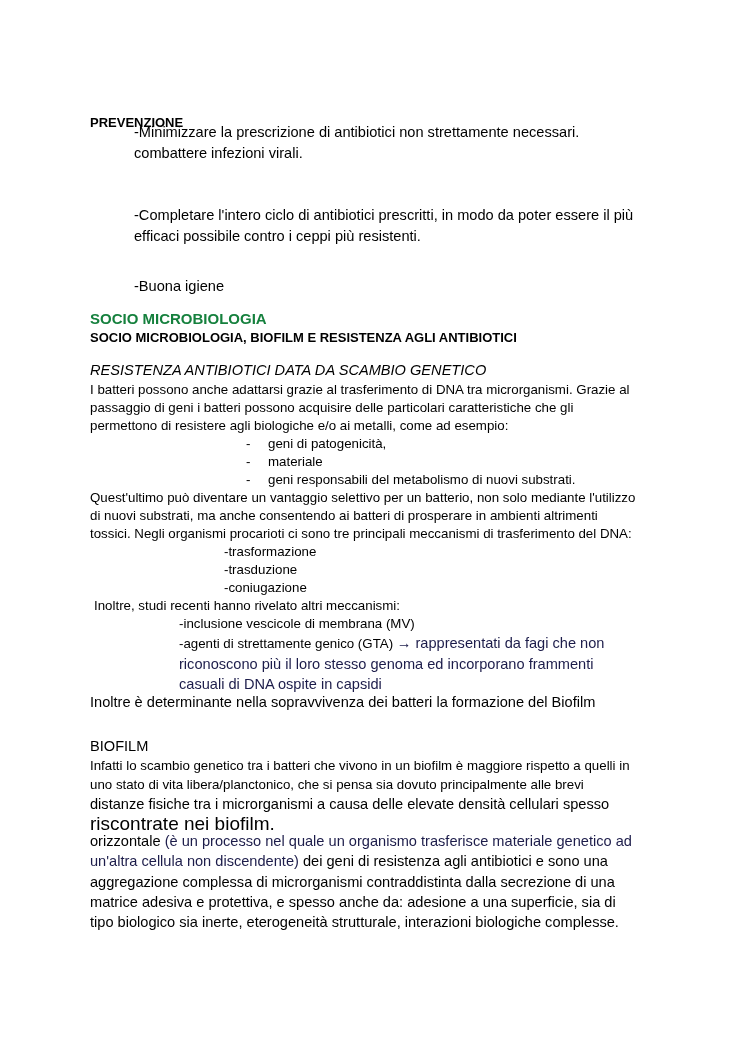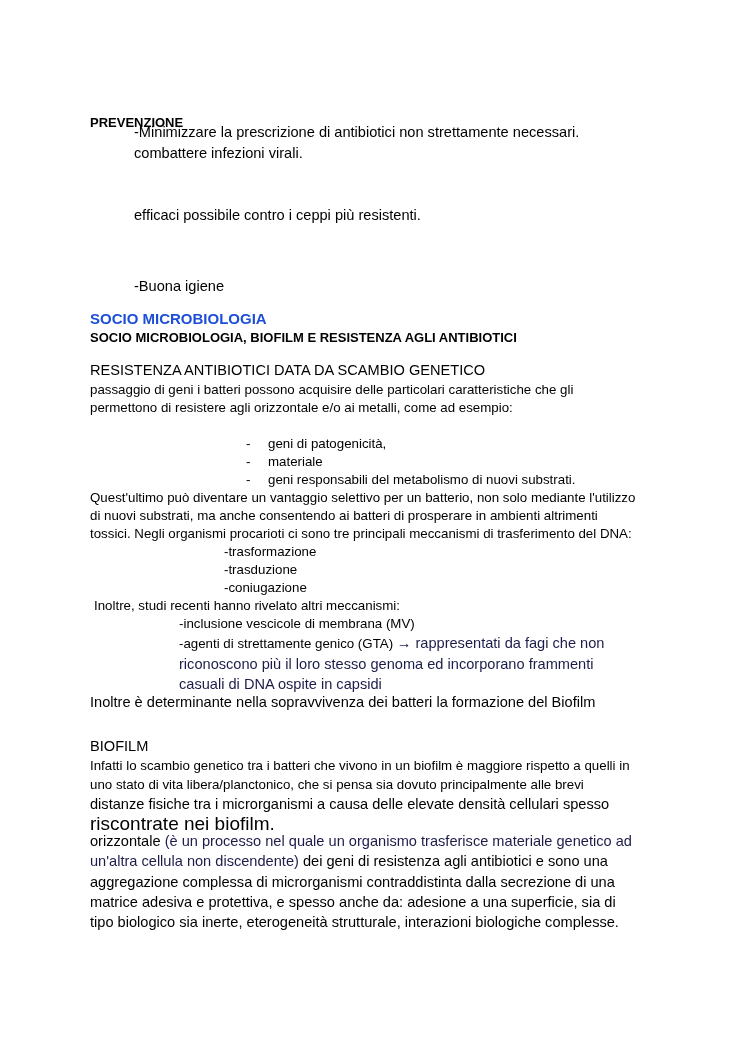--- a/index.html
+++ b/index.html
@@ -1,48 +1,50 @@
 <!DOCTYPE html>
 <html><head>
   <meta charset="utf-8">
   <style>
     html, body { margin: 0; padding: 0; background: #ffffff; }
     body { width: 745px; height: 1053px; position: relative; overflow: hidden;
            font-family: "Liberation Sans", sans-serif; color: #000; }
     .abs { position: absolute; white-space: nowrap; }
     .h-bold { font-weight: bold; font-size: 13px; }
-    .h-red { font-weight: bold; font-size: 15px; color: #1d4ed8; }
+    .h-red { font-weight: bold; font-size: 15px; color: #15803d; }
     .p15 { font-size: 14.6px; line-height: 20.5px; }
     .p13 { font-size: 13.3px; line-height: 18px; }
     .navy { color: #1c1c4a; }
   </style>
 </head>
 <body>
 
 <div class="abs h-bold" style="left:90px;top:91px;margin-top:24px;">PREVENZIONE</div>
 
 <div class="abs p15" style="left:134px;top:122px;">
   <div>-Minimizzare la prescrizione di antibiotici non strettamente necessari.</div>
   <div>combattere infezioni virali.</div>
 </div>
 
 <div class="abs p15" style="left:134px;top:205px;">
+  <div>-Completare l'intero ciclo di antibiotici prescritti, in modo da poter essere il più</div>
   <div>efficaci possibile contro i ceppi più resistenti.</div>
 </div>
 
 <div class="abs p15" style="left:134px;top:266px;margin-top:10px;">-Buona igiene</div>
 
 <div class="abs h-red" style="left:90px;top:310px;">SOCIO MICROBIOLOGIA</div>
 <div class="abs h-bold" style="left:90px;top:330px;">SOCIO MICROBIOLOGIA, BIOFILM E RESISTENZA AGLI ANTIBIOTICI</div>
 
-<div class="abs" style="left:90px;top:362px;font-size:14.6px;">RESISTENZA ANTIBIOTICI DATA DA SCAMBIO GENETICO</div>
+<div class="abs" style="left:90px;top:362px;font-size:14.6px;font-style:italic;">RESISTENZA ANTIBIOTICI DATA DA SCAMBIO GENETICO</div>
 
 <div class="abs p13" style="left:90px;top:381px;">
+  <div>I batteri possono anche adattarsi grazie al trasferimento di DNA tra microrganismi. Grazie al</div>
   <div>passaggio di geni i batteri possono acquisire delle particolari caratteristiche che gli</div>
-  <div>permettono di resistere agli orizzontale e/o ai metalli, come ad esempio:</div>
+  <div>permettono di resistere agli biologiche e/o ai metalli, come ad esempio:</div>
 </div>
 
 <div class="abs p13" style="left:246px;top:435px;">
   <div><span style="display:inline-block;width:22px;">-</span><span>geni di patogenicità,</span></div>
   <div><span style="display:inline-block;width:22px;">-</span><span>materiale</span></div>
   <div><span style="display:inline-block;width:22px;">-</span><span>geni responsabili del metabolismo di nuovi substrati.</span></div>
 </div>
 
 <div class="abs p13" style="left:90px;top:489px;">
   <div>Quest'ultimo può diventare un vantaggio selettivo per un batterio, non solo mediante l'utilizzo</div>

